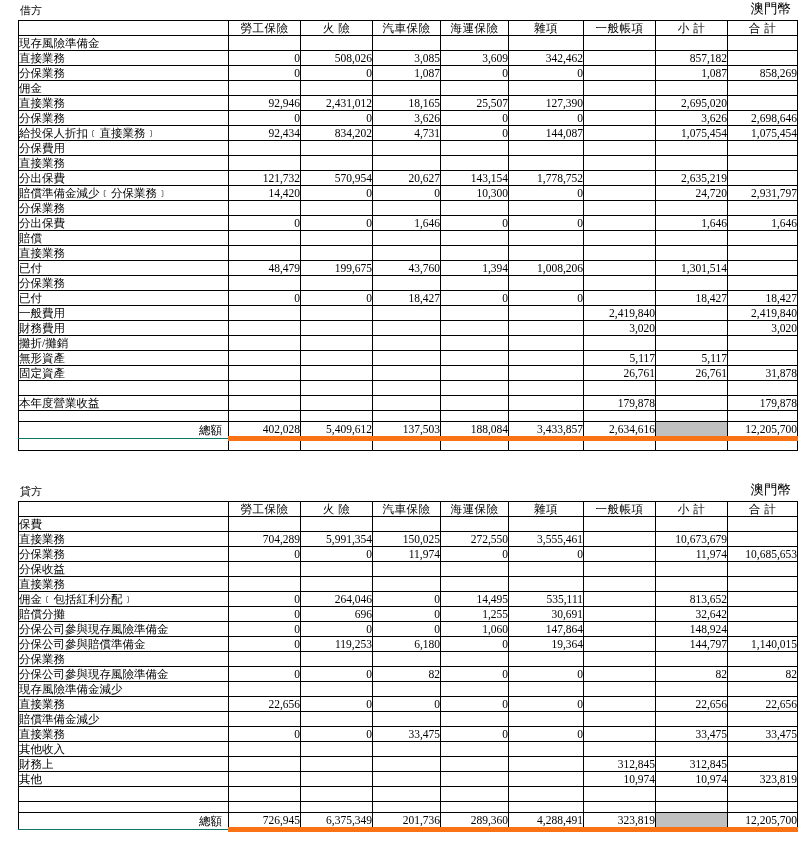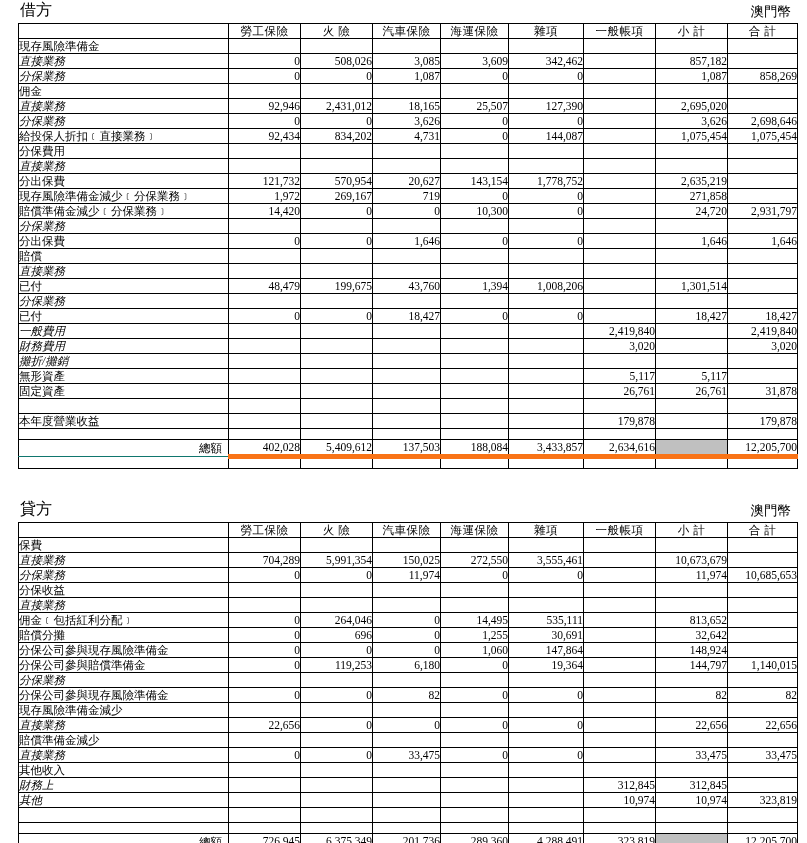--- a/index.html
+++ b/index.html
@@ -24,21 +24,21 @@
     margin: 0 0 0 0;
   }
   .section-header {
     display: flex;
     justify-content: space-between;
     align-items: flex-end;
     font-size: 13px;
     padding: 0 8px 2px 20px;
   }
   .section-header .sec-title {
-    font-size: 16px;
+    font-size: 11px;
   }
   .section-header .sec-currency {
     font-size: 13.5px;
     padding-right: 8px;
   }
   table.fin {
     border-collapse: collapse;
     table-layout: fixed;
     width: 779px;
     margin-left: 18px;
@@ -67,21 +67,21 @@
     overflow: hidden;
   }
   td.num {
     text-align: right;
     padding-right: 4px;
     white-space: nowrap;
     font-size: 11.5px;
   }
   
   .ind0 { padding-left: 4px; }
-  .ind1 { padding-left: 18px; font-style: italic; }
+  .ind1 { padding-left: 18px; }
   .ind2 { padding-left: 32px; }
 
   
   td.label {
     border-top: none;
     border-bottom: none;
   }
   td.num {
     border-top: none;
     border-bottom: none;
@@ -264,31 +264,20 @@
             <td class="num">121,732</td>
             <td class="num">570,954</td>
             <td class="num">20,627</td>
             <td class="num">143,154</td>
             <td class="num">1,778,752</td>
             <td class="num"></td>
             <td class="num">2,635,219</td>
             <td class="num"></td>
           </tr>
           <tr>
-            <td class="label ind2">現存風險準備金減少﹝分保業務﹞</td>
-            <td class="num">1,972</td>
-            <td class="num">269,167</td>
-            <td class="num">719</td>
-            <td class="num">0</td>
-            <td class="num">0</td>
-            <td class="num"></td>
-            <td class="num">271,858</td>
-            <td class="num"></td>
-          </tr>
-          <tr>
             <td class="label ind2">賠償準備金減少﹝分保業務﹞</td>
             <td class="num">14,420</td>
             <td class="num">0</td>
             <td class="num">0</td>
             <td class="num">10,300</td>
             <td class="num">0</td>
             <td class="num"></td>
             <td class="num ul">24,720</td>
             <td class="num">2,931,797</td>
           </tr>

